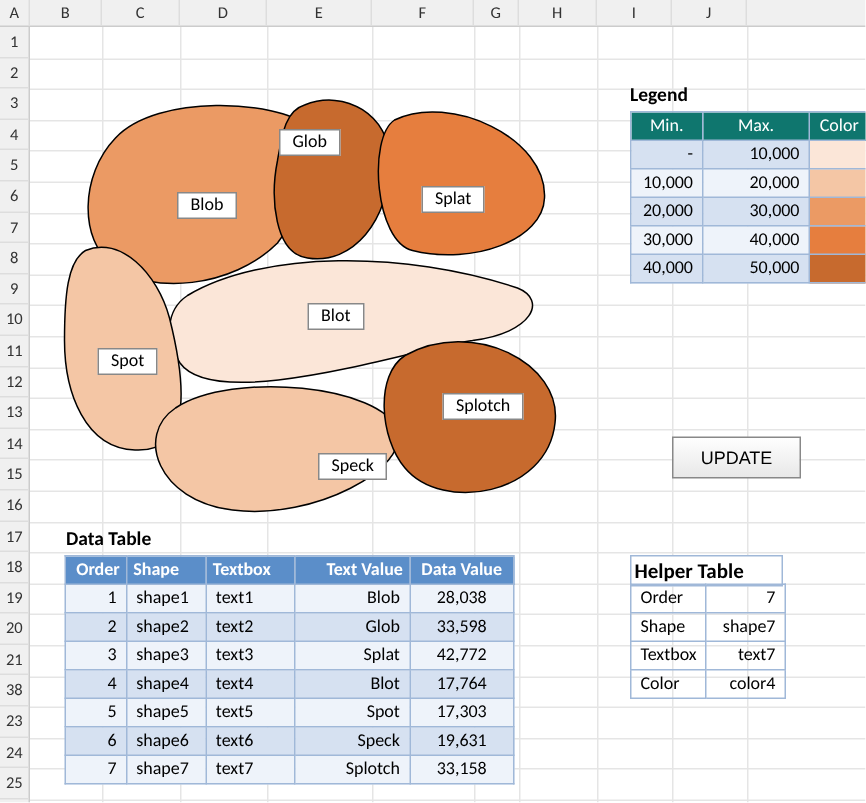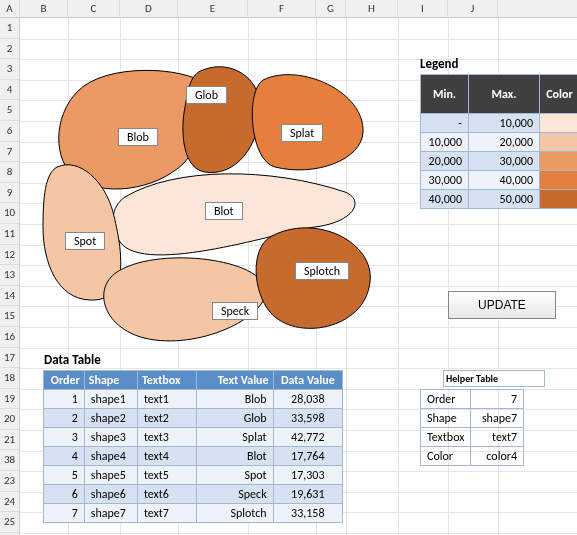--- a/index.html
+++ b/index.html
@@ -98,42 +98,42 @@
     font-weight: bold;
     font-size: 13px;
   }
   .legend {
     position: absolute;
     top: 56px; left: 400px;
     width: 160px;
     border-collapse: collapse;
   }
   .legend th {
-    background: #404040;
+    background: #0f766e;
     color: #fff;
-    font-weight: bold;
-    padding: 12px 4px;
+    font-weight: normal;
+    padding: 2px 4px;
     border: 1px solid #a0b8d8;
     font-size: 12px;
   }
   .legend td {
     padding: 2px 6px;
     border: 1px solid #a0b8d8;
     text-align: right;
     font-size: 12px;
   }
   .legend tr:nth-child(even) td.num { background: #eef3fa; }
   .legend tr:nth-child(odd) td.num { background: #d6e1f1; }
   .legend th:first-child, .legend td:first-child { width: 48px; }
   .legend td.swatch { width: 40px; padding:0; }
 
   .update-btn {
     position: absolute;
     top: 273px; left: 428px;
-    width: 108px; height: 28px;
+    width: 86px; height: 28px;
     background: linear-gradient(#fefefe,#e8e8e8);
     border: 1px solid #888;
     font-size: 12px;
     cursor: pointer;
   }
 
   
   .dt-title {
     position: absolute;
     top: 334px; left: 24px;
@@ -165,26 +165,25 @@
   .data-table .c-shape { width:52px;}
   .data-table .c-text  { width:58px;}
   .data-table .c-tv    { width:75px; text-align:right;}
   .data-table .c-dv    { width:68px; text-align:center;}
 
   
   .ht-title {
     position: absolute;
     top: 352px; left: 400px;
     font-weight: bold;
-    font-size: 10px;
+    font-size: 14px;
     background: #fff;
     padding: 1px 2px;
     border: 1px solid #a0b8d8;
     width: 102px;
-    margin-left: 23px;
   }
   .helper-table {
     position: absolute;
     top: 371px; left: 400px;
     width: 104px;
     border-collapse: collapse;
   }
   .helper-table td {
     border: 1px solid #a0b8d8;
     padding: 2px 6px;

